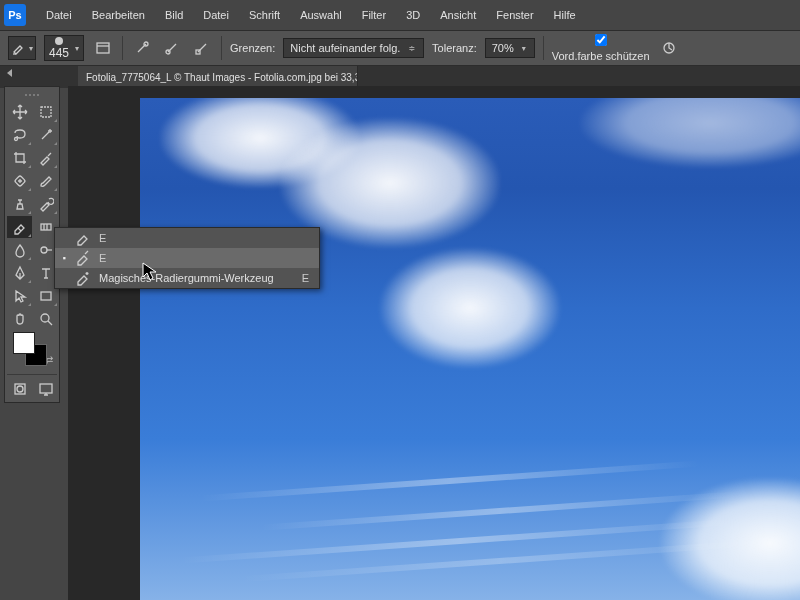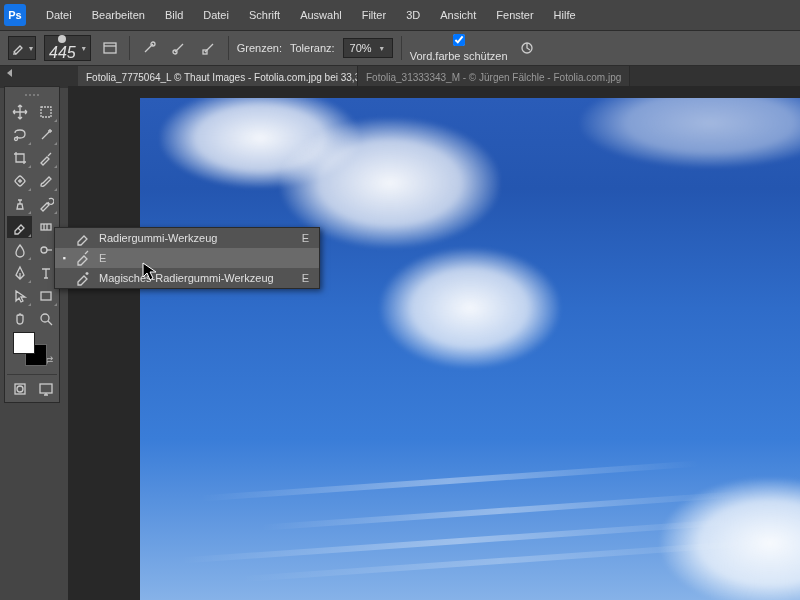--- a/index.html
+++ b/index.html
@@ -6,21 +6,21 @@
 body { background: #454545; width: 800px; height: 600px; overflow: hidden; position: relative; }
 
 .menubar { height: 30px; background: #454545; display: flex; align-items: center; padding-left: 4px; }
 .ps-logo { width: 22px; height: 22px; background: #1473e6; border-radius: 3px; display: flex; align-items: center; justify-content: center; color: #fff; font-weight: bold; font-size: 11px; margin-right: 10px; }
 .menu-item { color: #e0e0e0; font-size: 11px; padding: 4px 10px; cursor: pointer; }
 
 .optbar { height: 36px; background: #535353; border-top: 1px solid #2c2c2c; border-bottom: 1px solid #2c2c2c; display: flex; align-items: center; padding: 0 8px; gap: 8px; }
 .tool-preview { width: 28px; height: 24px; background: #3a3a3a; border: 1px solid #222; display: flex; align-items: center; justify-content: center; }
 .brush-box { display: flex; align-items: center; background: #3a3a3a; border: 1px solid #222; padding: 2px 4px; gap: 4px; height: 26px; }
 .brush-dot { width: 8px; height: 8px; background: #ccc; border-radius: 50%; }
-.brush-num { color: #e0e0e0; font-size: 16px; font-style: italic; }
+.brush-num { color: #e0e0e0; font-size: 12px; }
 .drop { color: #bbb; font-size: 8px; margin-left: 2px; }
 .opt-lbl { color: #e0e0e0; font-size: 11px; }
 .combo { background: #3a3a3a; border: 1px solid #222; color: #e0e0e0; font-size: 11px; padding: 2px 8px 2px 6px; height: 20px; display: flex; align-items: center; gap: 6px; }
 .chk { display: flex; align-items: center; gap: 4px; color: #e0e0e0; font-size: 11px; flex-direction: column; }
 .chk input { width: 12px; height: 12px; }
 .icn-btn { width: 22px; height: 22px; display: flex; align-items: center; justify-content: center; color: #bbb; }
 
 .tabbar { height: 22px; background: #323232; display: flex; align-items: flex-end; padding-left: 78px; }
 .tab { height: 22px; background: #424242; color: #e0e0e0; font-size: 10px; padding: 4px 8px; display: flex; align-items: center; gap: 6px; border-right: 1px solid #2a2a2a; max-width: 280px; white-space: nowrap; overflow: hidden; }
 .tab.inactive { color: #999; background: #383838; }
@@ -116,20 +116,24 @@
       </svg>
     </div>
   <div class="icn-btn">
       <svg class="ic" viewBox="0 0 16 16">
         <path d="M4 12 L12 4"></path>
         <rect x="2" y="10" width="4" height="4"></rect>
       </svg>
     </div>
   <div style="width:1px;height:24px;background:#3a3a3a"></div>
   <span class="opt-lbl">Grenzen:</span>
+  <div class="combo">
+    <span>Nicht aufeinander folg.</span>
+      <span class="drop">≑</span>
+  </div>
   <span class="opt-lbl">Toleranz:</span>
   <div class="combo">
     <span>70%</span>
       <span class="drop">▾</span>
   </div>
   <div style="width:1px;height:24px;background:#3a3a3a"></div>
   <label class="chk">
     <input type="checkbox" checked="" style="">
     <span>Vord.farbe schützen</span>
   </label>
@@ -138,23 +142,20 @@
         <circle cx="8" cy="8" r="5"></circle>
         <path d="M8 3 L8 8 L11 10"></path>
       </svg>
     </div>
 </div>
 
 <div class="tabbar">
   <div class="tab">
     <span>Fotolia_7775064_L © Thaut Images - Fotolia.com.jpg bei 33,3% (RGB/8) *</span>
 
-  </div>
-  <div class="tab inactive">
-    <span>Fotolia_31333343_M - © Jürgen Fälchle - Fotolia.com.jpg</span>
   </div>
 </div>
 
 <div class="dock-tab"></div>
 
 <div class="toolbox">
   <div class="tool-header">
       <span></span>
       <span></span>
       <span></span>
@@ -308,21 +309,20 @@
 </div>
 
 <div class="flyout">
   <div class="fly-item">
     <span class="fly-bullet"></span>
     <span class="fly-icon">
         <svg class="ic" viewBox="0 0 16 16">
           <path d="M3 12 L9 6 L12 9 L6 15 L3 15 Z"></path>
         </svg>
       </span>
-    <span class="fly-label">Radiergummi-Werkzeug</span>
     <span class="fly-key">E</span>
   </div>
   <div class="fly-item sel">
     <span class="fly-bullet">▪</span>
     <span class="fly-icon">
         <svg class="ic" viewBox="0 0 16 16">
           <path d="M3 12 L9 6 L12 9 L6 15 L3 15 Z"></path>
           <path d="M10 4 L13 1"></path>
         </svg>
       </span>

